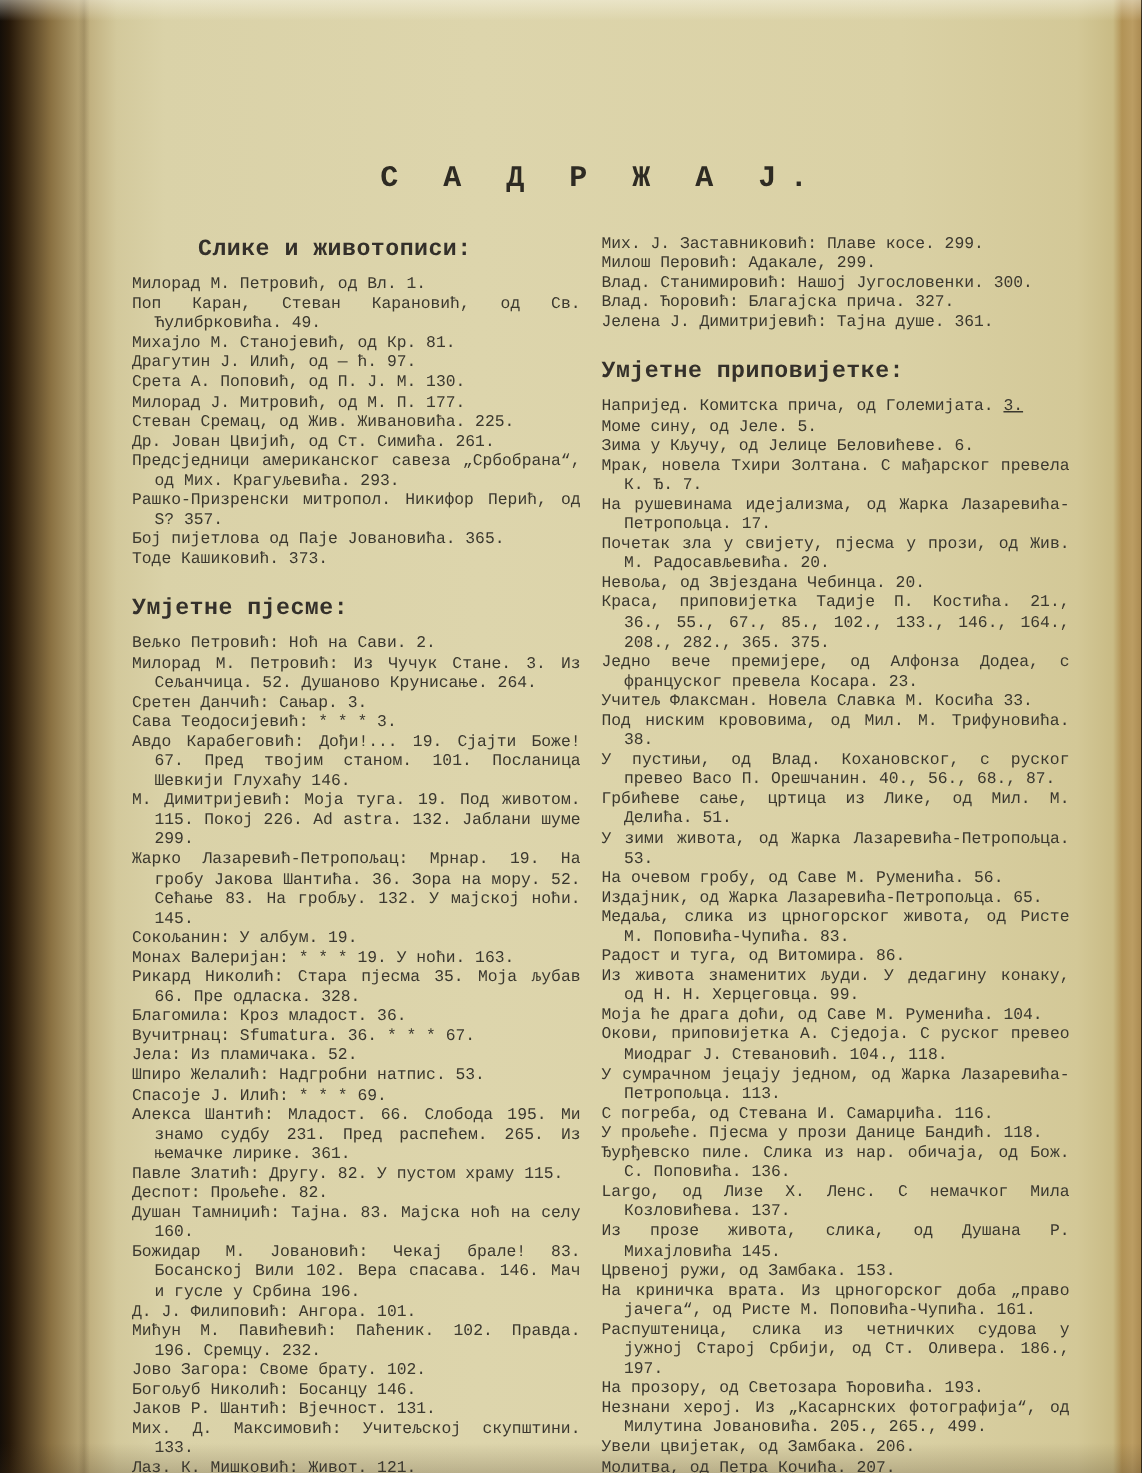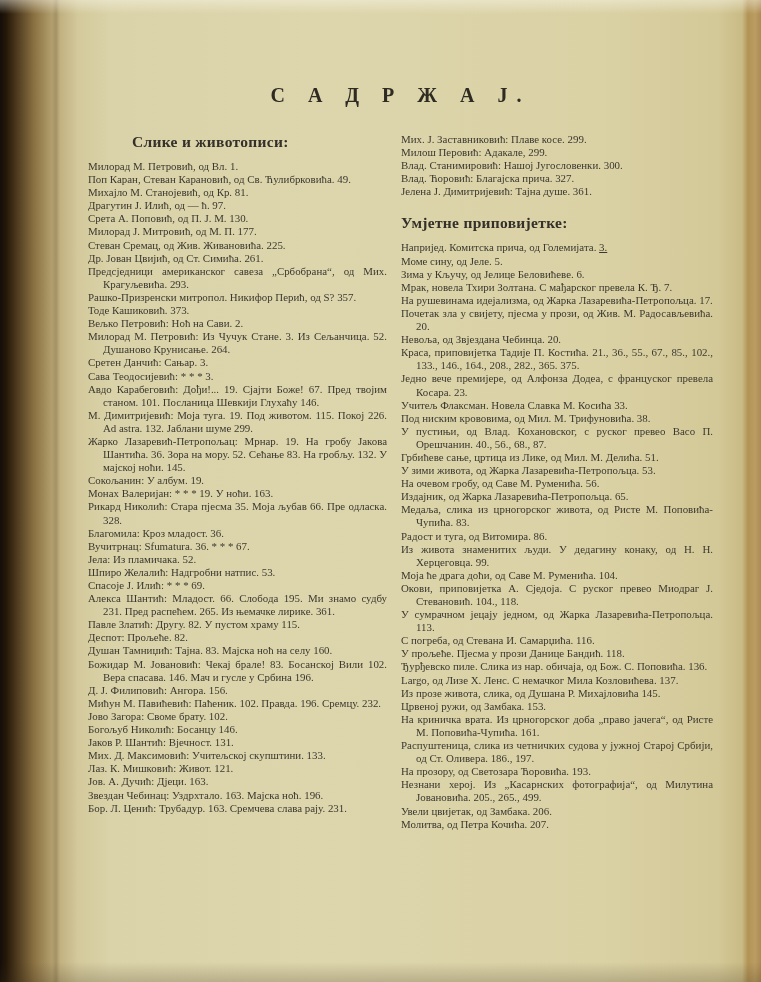--- a/index.html
+++ b/index.html
@@ -15,23 +15,23 @@
       linear-gradient(180deg, rgba(250,248,235,0.45) 0px, rgba(250,248,235,0) 14px),
       linear-gradient(0deg, rgba(60,45,25,0.22) 0px, rgba(60,45,25,0) 20px),
       linear-gradient(90deg, rgba(80,60,30,0) 52px, rgba(80,60,30,0.22) 56px, rgba(80,60,30,0) 60px),
       linear-gradient(90deg, #140e08 0px, #241709 6px, #4a371c 16px, #8a7142 34px,
         #bfae7d 58px, #d3c99c 78px, #dad2a8 110px, #ddd5ac 320px, #dad1a5 600px,
         #d3c897 718px, #c9bb85 742px, #b29356 748px, #bb9d63 755px, #ab8b52 761px);
   }
   .paper {
     position: absolute; inset: 0;
     box-sizing: border-box;
-    padding: 84px 48px 0 88px;
+    padding: 108px 48px 0 88px;
     color: #3b382f;
-    font-family: Liberation Serif, serif;
+    font-family: Liberation Mono, monospace;
   }
   .page-title {
     margin: 0 0 26px 0;
     text-align: center;
     font-size: 20px;
     font-weight: bold;
     letter-spacing: 9px;
     color: #2e2b23;
   }
   .cols { display: flex; gap: 14px; }
@@ -68,42 +68,44 @@
           <p class="entry">Милорад М. Петровић, од Вл. 1.</p>
           <p class="entry">Поп Каран, Стеван Карановић, од Св. Ћулибрковића. 49.</p>
           <p class="entry">Михајло М. Станојевић, од Кр. 81.</p>
           <p class="entry">Драгутин Ј. Илић, од — ћ. 97.</p>
           <p class="entry">Срета А. Поповић, од П. Ј. М. 130.</p>
           <p class="entry">Милорад Ј. Митровић, од М. П. 177.</p>
           <p class="entry">Стеван Сремац, од Жив. Живановића. 225.</p>
           <p class="entry">Др. Јован Цвијић, од Ст. Симића. 261.</p>
           <p class="entry">Предсједници американског савеза „Србобрана“, од Мих. Крагуљевића. 293.</p>
           <p class="entry">Рашко-Призренски митропол. Никифор Перић, од S? 357.</p>
+          <p class="entry">Бој пијетлова од Паје Јовановића. 365.</p>
           <p class="entry">Тоде Кашиковић. 373.</p>
+          <h2 class="sec-heading">Умјетне пјесме:</h2>
           <p class="entry">Вељко Петровић: Ноћ на Сави. 2.</p>
           <p class="entry">Милорад М. Петровић: Из Чучук Стане. 3. Из Сељанчица. 52. Душаново Крунисање. 264.</p>
           <p class="entry">Сретен Данчић: Сањар. 3.</p>
           <p class="entry">Сава Теодосијевић: * * * 3.</p>
           <p class="entry">Авдо Карабеговић: Дођи!... 19. Сјајти Боже! 67. Пред твојим станом. 101. Посланица Шевкији Глухаћу 146.</p>
           <p class="entry">М. Димитријевић: Моја туга. 19. Под животом. 115. Покој 226. Ad astra. 132. Јаблани шуме 299.</p>
           <p class="entry">Жарко Лазаревић-Петропољац: Мрнар. 19. На гробу Јакова Шантића. 36. Зора на мору. 52. Сећање 83. На гробљу. 132. У мајској ноћи. 145.</p>
           <p class="entry">Сокољанин: У албум. 19.</p>
           <p class="entry">Монах Валеријан: * * * 19. У ноћи. 163.</p>
           <p class="entry">Рикард Николић: Стара пјесма 35. Моја љубав 66. Пре одласка. 328.</p>
           <p class="entry">Благомила: Кроз младост. 36.</p>
           <p class="entry">Вучитрнац: Sfumatura. 36. * * * 67.</p>
           <p class="entry">Јела: Из пламичака. 52.</p>
           <p class="entry">Шпиро Желалић: Надгробни натпис. 53.</p>
           <p class="entry">Спасоје Ј. Илић: * * * 69.</p>
           <p class="entry">Алекса Шантић: Младост. 66. Слобода 195. Ми знамо судбу 231. Пред распећем. 265. Из њемачке лирике. 361.</p>
           <p class="entry">Павле Златић: Другу. 82. У пустом храму 115.</p>
           <p class="entry">Деспот: Прољеће. 82.</p>
           <p class="entry">Душан Тамниџић: Тајна. 83. Мајска ноћ на селу 160.</p>
           <p class="entry">Божидар М. Јовановић: Чекај брале! 83. Босанској Вили 102. Вера спасава. 146. Мач и гусле у Србина 196.</p>
-          <p class="entry">Д. Ј. Филиповић: Ангора. 156.</p>
+          <p class="entry">Д. Ј. Филиповић: Ангора. 101.</p>
           <p class="entry">Мићун М. Павићевић: Паћеник. 102. Правда. 196. Сремцу. 232.</p>
           <p class="entry">Јово Загора: Своме брату. 102.</p>
           <p class="entry">Богољуб Николић: Босанцу 146.</p>
           <p class="entry">Јаков Р. Шантић: Вјечност. 131.</p>
           <p class="entry">Мих. Д. Максимовић: Учитељској скупштини. 133.</p>
           <p class="entry">Лаз. К. Мишковић: Живот. 121.</p>
           <p class="entry">Јов. А. Дучић: Дјеци. 163.</p>
           <p class="entry">Звездан Чебинац: Уздрхтало. 163. Мајска ноћ. 196.</p>
           <p class="entry">Бор. Л. Ценић: Трубадур. 163. Сремчева слава рају. 231.</p>
         </div>

